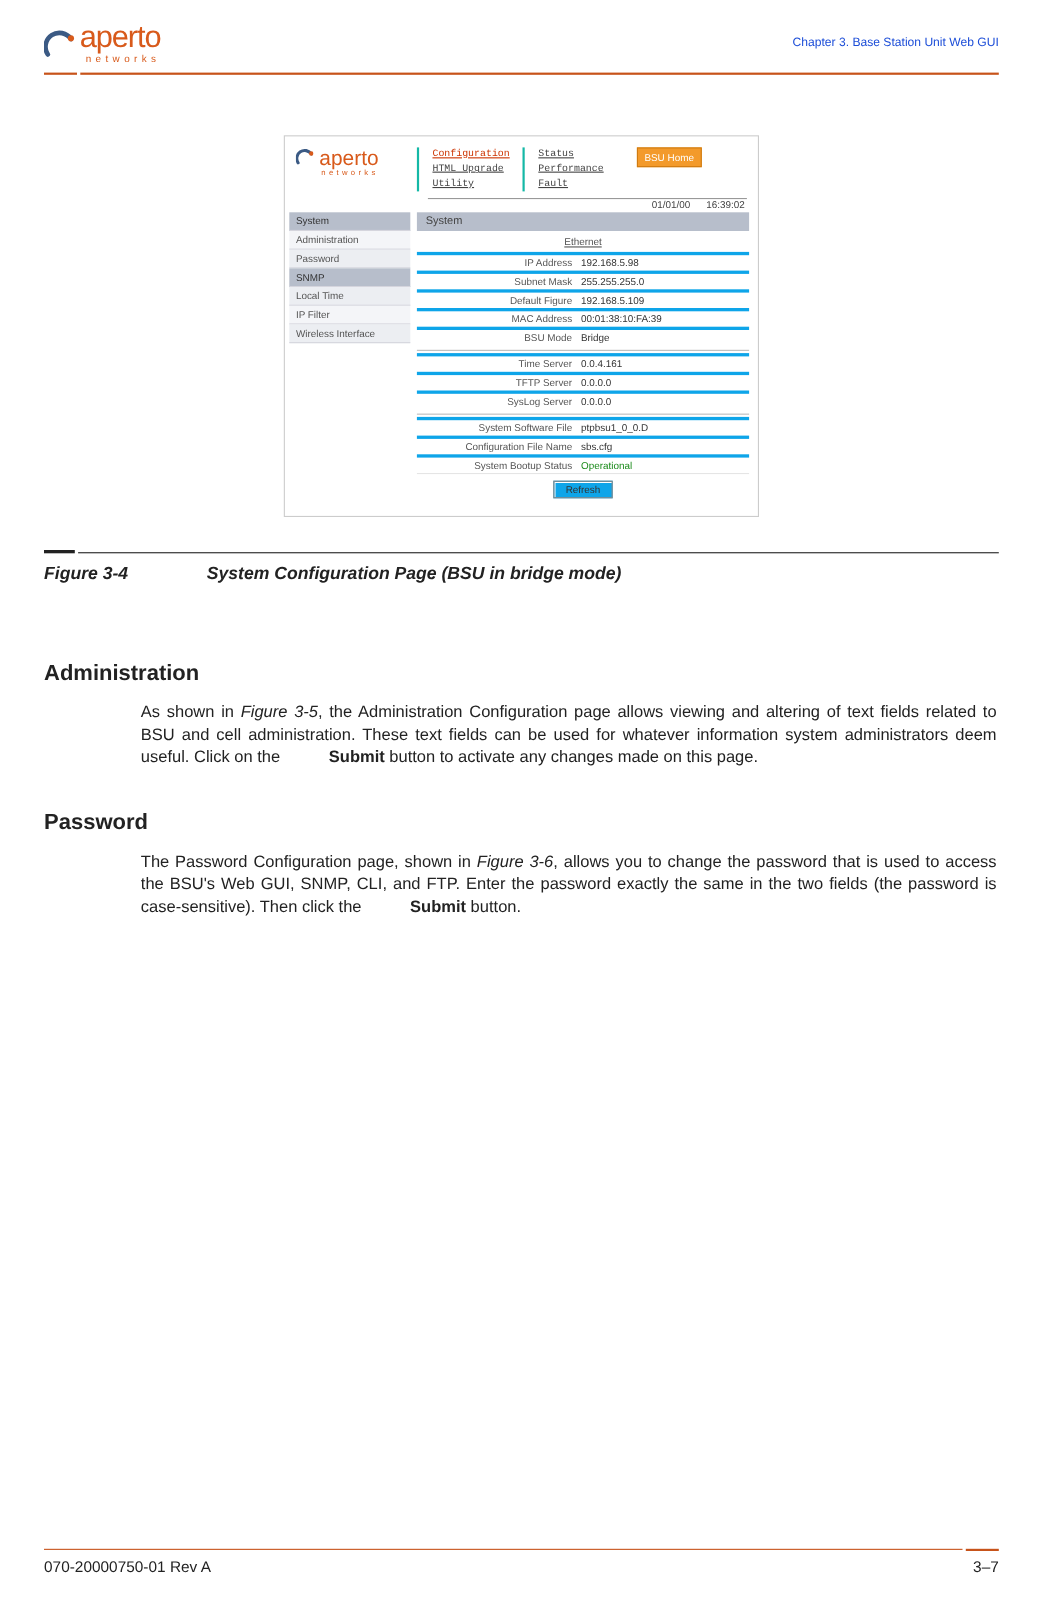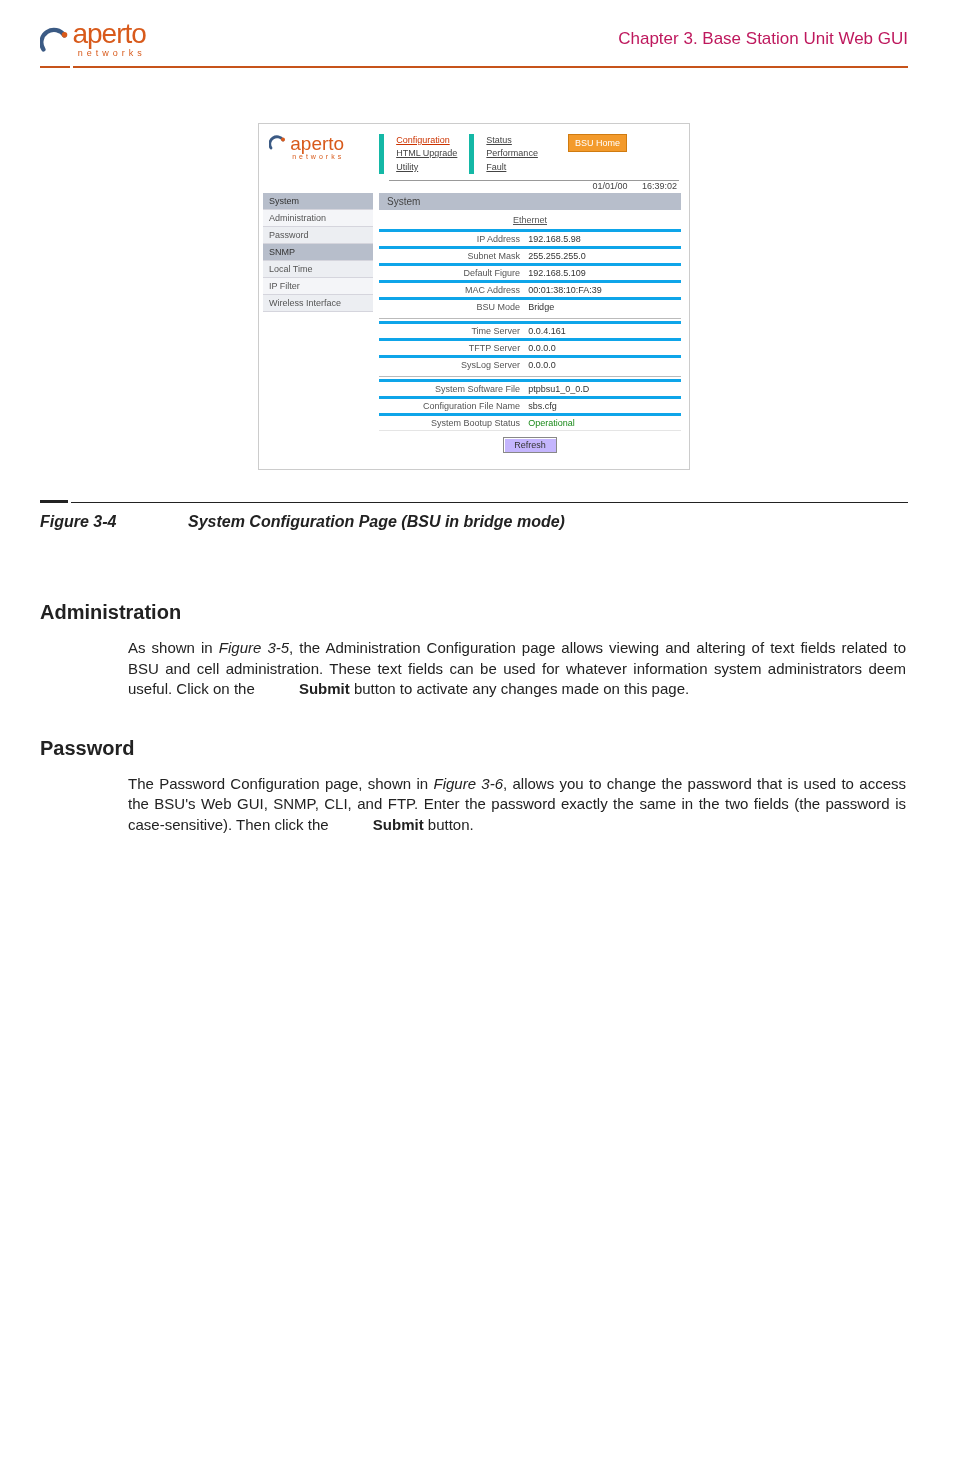--- a/index.html
+++ b/index.html
@@ -40,22 +40,22 @@
   .aperto-logo .sub {
     display: block;
     color: #d85a1b;
     font-size: 9px;
     letter-spacing: 4px;
     text-align: right;
     margin-top: -4px;
   }
   .aperto-logo svg { vertical-align: middle; }
   .chapter-title {
-    font-size: 17px;
-    color: #be185d;
+    font-size: 11px;
+    color: #1d4ed8;
   }
   .header-rule {
     display: flex;
     margin-top: 8px;
   }
   .header-rule .thick {
     height: 2px;
     background: #c7531a;
     width: 30px;
   }
@@ -87,25 +87,26 @@
     font-family: Verdana, sans-serif;
     line-height: 1;
   }
   .ss-logo .sub { display:block; font-size:7px; letter-spacing:3px; text-align:right; color:#d85a1b;}
   .ss-nav-cols {
     display: flex;
     margin-left: 35px;
     gap: 0;
   }
   .ss-nav-col {
-    border-left: 5px solid #14b8a6;
+    border-left: 2px solid #14b8a6;
     padding: 0 12px;
     font-size: 9px;
     line-height: 1.5;
     color: #444;
+    font-family: Liberation Mono, monospace;
   }
   .ss-nav-col a { color:#444; text-decoration: underline; }
   .ss-nav-col .current { color:#cc3300; text-decoration: underline;}
   .ss-nav-home {
     margin-left: 18px;
   }
   .ss-home-btn {
     background: #f39a2b;
     color: #fff;
     font-size: 9px;
@@ -183,21 +184,21 @@
   }
   .ss-data-row .val.green { color:#1a8a1a;}
   .ss-gap { border-top:1px solid #bbb; margin: 4px 0 2px 0;}
   .ss-refresh-row {
     text-align:center;
     padding:6px 0 2px 0;
     border-top:1px solid #e5e5e5;
   }
   .ss-refresh-btn {
     display:inline-block;
-    background:#c4b5fd;
+    background:#0ea5e9;
     border:1px solid #888;
     font-size:9px;
     padding:2px 10px;
     box-shadow: inset 1px 1px 0 #fff;
   }
 
   
   .fig-sep {
     display:flex;
     margin: 30px 0 10px 0;
@@ -389,14 +390,24 @@
   <div class="sect-heading">Administration</div>
   <p class="body-para">
     <span>As shown in </span><span class="ital">Figure 3-5</span><span>, the Administration Configuration page allows viewing and altering of text fields related to BSU and cell administration. These text fields can be used for whatever information system administrators deem useful. Click on the </span><span class="bold">Submit</span><span> button to activate any changes made on this page.</span>
   </p>
 
   <div class="sect-heading second">Password</div>
   <p class="body-para">
     <span>The Password Configuration page, shown in </span><span class="ital">Figure 3-6</span><span>, allows you to change the password that is used to access the BSU's Web GUI, SNMP, CLI, and FTP. Enter the password exactly the same in the two fields (the password is case-sensitive). Then click the </span><span class="bold">Submit</span><span> button.</span>
   </p>
 
+  <div class="page-footer">
+    <div class="footer-rule">
+      <div class="thin"></div>
+        <div class="thick"></div>
+    </div>
+    <div class="footer-line">
+      <span>070-20000750-01 Rev A</span>
+      <span>3–7</span>
+    </div>
+  </div>
 
 </div>
 
 </body></html>

